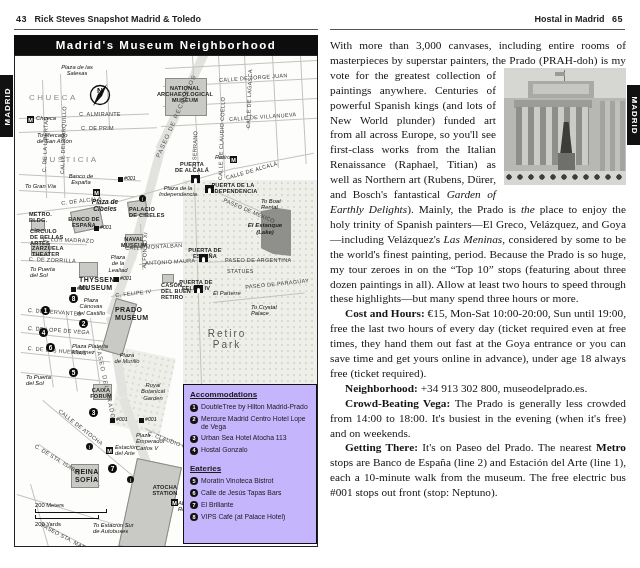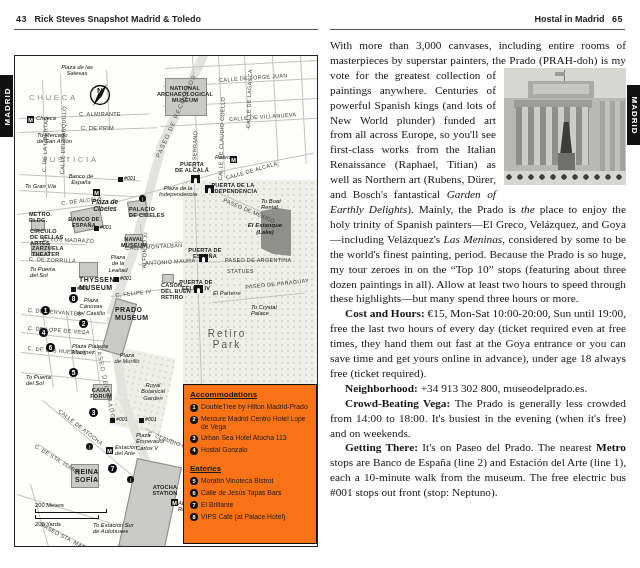--- a/index.html
+++ b/index.html
@@ -54,21 +54,21 @@
   .num-marker{position:absolute;width:9px;height:9px;border-radius:50%;background:#0b0b0b;color:#fff;
               font-size:6.5px;font-weight:bold;display:flex;align-items:center;justify-content:center;z-index:8;}
   .info-dot{position:absolute;width:7px;height:7px;border-radius:50%;background:#111;color:#fff;
             font-size:5.5px;font-style:italic;font-family:"Liberation Serif",serif;
             display:flex;align-items:center;justify-content:center;z-index:7;}
   .monument{position:absolute;width:9px;height:8px;background:#111;z-index:7;}
   .monument::after{content:"";position:absolute;left:3px;top:2.5px;width:3px;height:5.5px;
                    background:#fff;border-radius:2px 2px 0 0;}
   #compass{position:absolute;z-index:6;}
   
-  #legend{position:absolute;left:168px;top:328px;width:134px;height:160px;background:#f97316;
+  #legend{position:absolute;left:168px;top:328px;width:134px;height:160px;background:#c4b5fd;
           border:1px solid #111;padding:5px 6px;z-index:20;box-sizing:border-box;}
   .legend-title{font-size:8px;font-weight:bold;text-decoration:underline;margin:0 0 4px;}
   .legend-item{display:flex;gap:3px;margin-bottom:3.5px;font-size:6.8px;line-height:1.15;}
   .legend-num{width:8px;height:8px;border-radius:50%;background:#111;color:#fff;font-size:5.5px;
               font-weight:bold;display:flex;align-items:center;justify-content:center;flex:0 0 8px;margin-top:.5px;}
   #eateries-title{margin-top:9px;}
   
   #scale{position:absolute;left:20px;top:446px;width:72px;z-index:6;font-size:5.8px;color:#111;}
   .scale-line{border-bottom:1px solid #111;border-left:1px solid #111;border-right:1px solid #111;
               height:3px;margin:1px 0 2px;}
@@ -115,20 +115,21 @@
 <div class="headrule" id="rule-right"></div>
 
 <div class="sidetab" id="tab-left">
   <span>MADRID</span>
 </div>
 <div class="sidetab" id="tab-right">
   <span>MADRID</span>
 </div>
 
 <div id="map-box">
+  <div id="map-title">Madrid's Museum Neighborhood</div>
   <div id="map-canvas">
     <svg id="compass" style="left:70px;top:24px;" width="30" height="30" viewBox="0 0 30 30">
       <circle cx="15" cy="15" r="9.5" fill="none" stroke="#111" stroke-width="1.4"></circle>
       <path d="M22 4 L17 16 L8 26 L13 14 Z" fill="#111"></path>
       <text x="12" y="13" font-size="8" font-weight="bold" fill="#111" font-family="Liberation Sans, sans-serif">N</text>
     </svg>
     <div id="scale">
       <span>200 Meters</span>
       <div class="scale-line"></div>
       <div class="scale-line" style="width:62px"></div>

